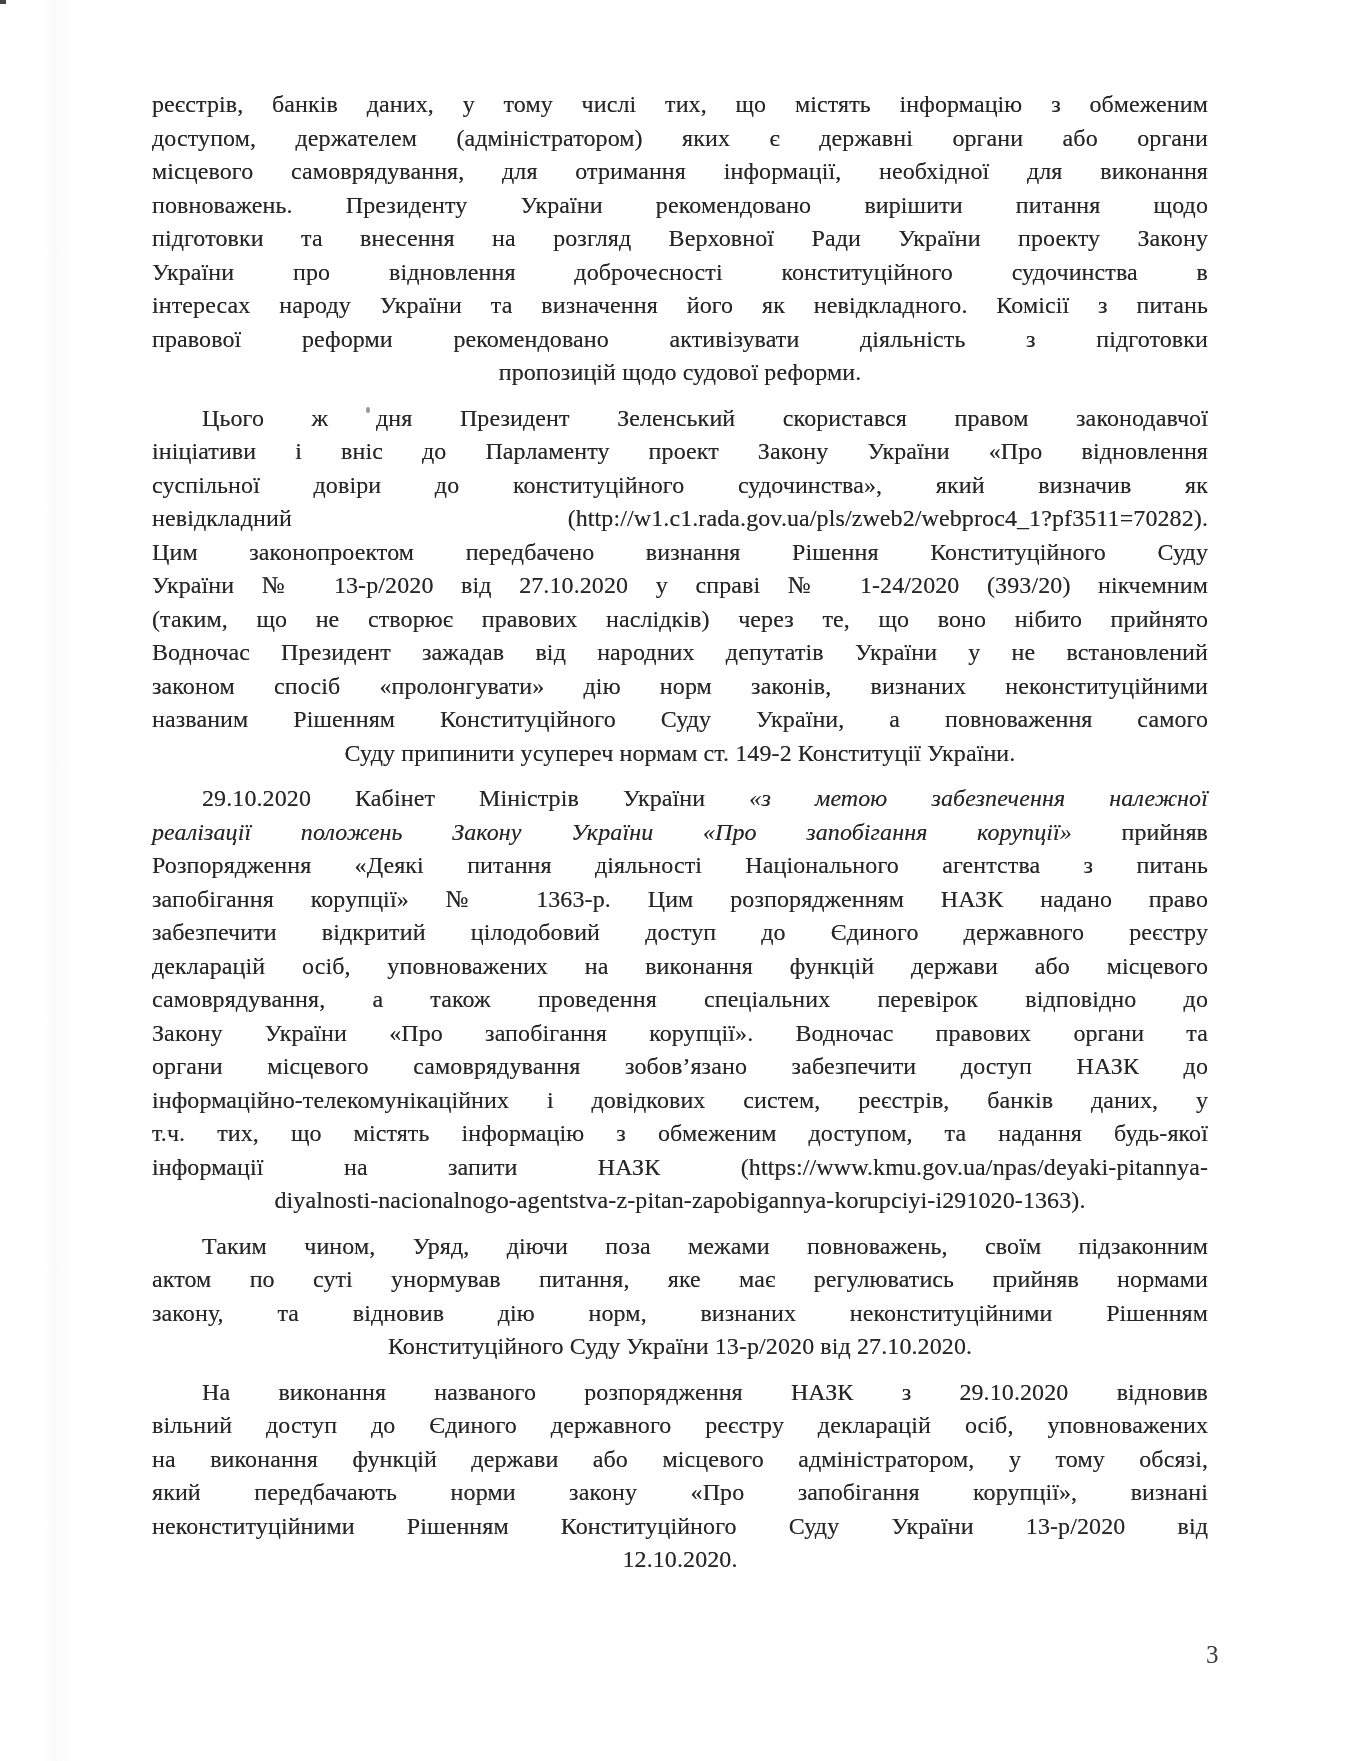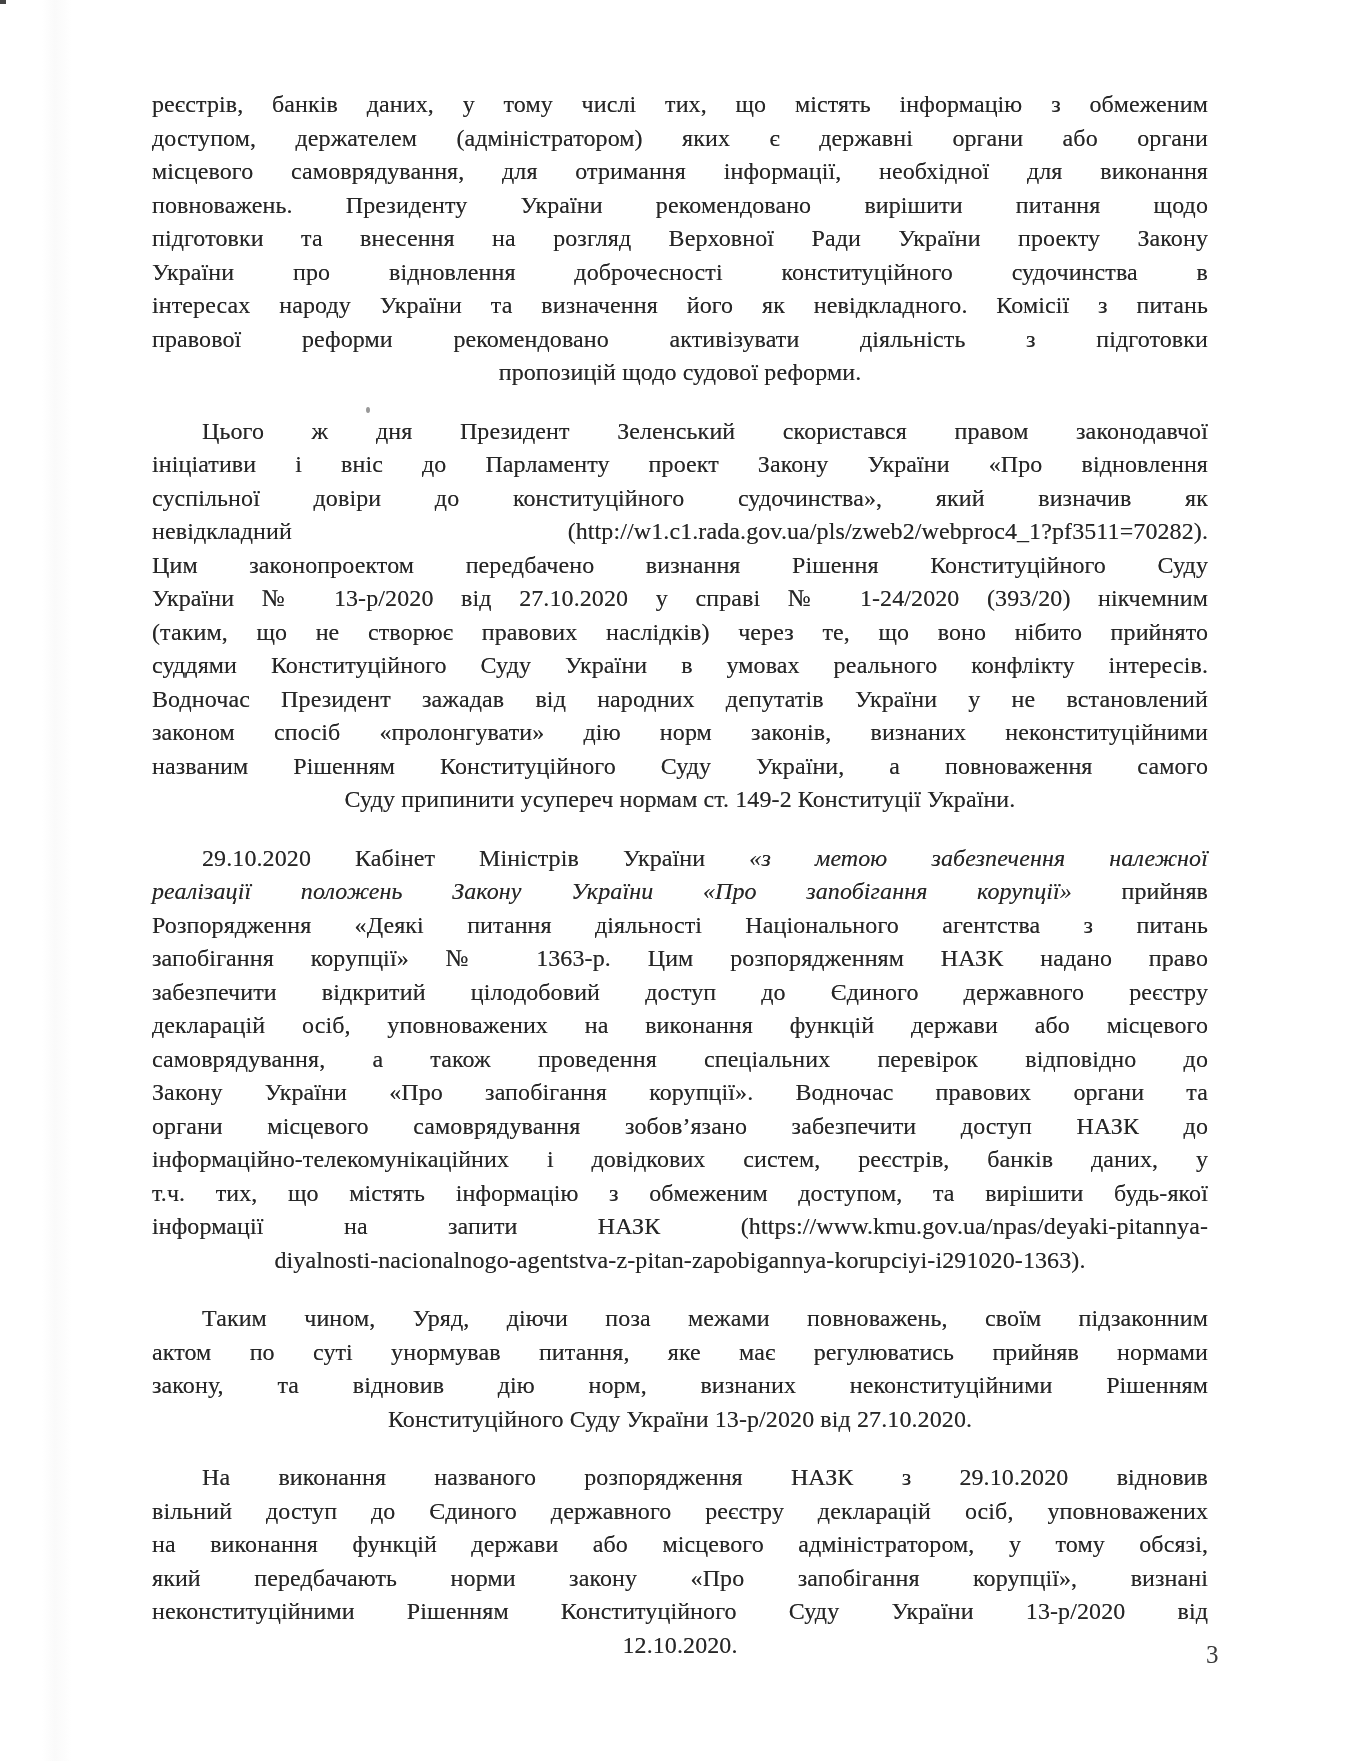--- a/index.html
+++ b/index.html
@@ -18,21 +18,21 @@
   .text-block {
     position: absolute;
     left: 152px; top: 88px;
     width: 1056px;
     color: #262626;
     font-size: 24px;
     line-height: 33.5px;
     text-shadow: 0 0 0.5px rgba(40,40,40,0.55);
     letter-spacing: 0.1px;
   }
-  .para + .para { margin-top: 25px; }
+  .para + .para { margin-top: 12px; }
   .line {
     text-align: justify;
     text-align-last: justify;
     white-space: normal;
     min-height: 33.5px;
   }
   .line.last {
     text-align: center;
     text-align-last: auto;
   }
@@ -77,39 +77,38 @@
     </div>
 
     <div class="para">
       <div class="line indent">Цього ж дня Президент Зеленський скористався правом законодавчої</div>
       <div class="line">ініціативи і вніс до Парламенту проект Закону України «Про відновлення</div>
       <div class="line">суспільної довіри до конституційного судочинства», який визначив як</div>
       <div class="line">невідкладний (http://w1.c1.rada.gov.ua/pls/zweb2/webproc4_1?pf3511=70282).</div>
       <div class="line">Цим законопроектом передбачено визнання Рішення Конституційного Суду</div>
       <div class="line">України № 13-р/2020 від 27.10.2020 у справі № 1-24/2020 (393/20) нікчемним</div>
       <div class="line">(таким, що не створює правових наслідків) через те, що воно нібито прийнято</div>
-      <div class="line">суддями Конституційного Суду України в умовах реального конфлікту інтересів.</div>
       <div class="line">Водночас Президент зажадав від народних депутатів України у не встановлений</div>
       <div class="line">законом спосіб «пролонгувати» дію норм законів, визнаних неконституційними</div>
       <div class="line">названим Рішенням Конституційного Суду України, а повноваження самого</div>
       <div class="line last">Суду припинити усупереч нормам ст. 149-2 Конституції України.</div>
     </div>
 
     <div class="para">
       <div class="line indent"><span>29.10.2020 Кабінет Міністрів України </span><span class="it">«з метою забезпечення належної</span></div>
       <div class="line"><span class="it">реалізації положень Закону України «Про запобігання корупції»</span><span> прийняв</span></div>
       <div class="line">Розпорядження «Деякі питання діяльності Національного агентства з питань</div>
       <div class="line">запобігання корупції» № 1363-р. Цим розпорядженням НАЗК надано право</div>
       <div class="line">забезпечити відкритий цілодобовий доступ до Єдиного державного реєстру</div>
       <div class="line">декларацій осіб, уповноважених на виконання функцій держави або місцевого</div>
       <div class="line">самоврядування, а також проведення спеціальних перевірок відповідно до</div>
       <div class="line">Закону України «Про запобігання корупції». Водночас правових органи та</div>
       <div class="line">органи місцевого самоврядування зобов’язано забезпечити доступ НАЗК до</div>
       <div class="line">інформаційно-телекомунікаційних і довідкових систем, реєстрів, банків даних, у</div>
-      <div class="line">т.ч. тих, що містять інформацію з обмеженим доступом, та вирішити будь-якої</div>
+      <div class="line">т.ч. тих, що містять інформацію з обмеженим доступом, та надання будь-якої</div>
       <div class="line">інформації на запити НАЗК (https://www.kmu.gov.ua/npas/deyaki-pitannya-</div>
       <div class="line last">diyalnosti-nacionalnogo-agentstva-z-pitan-zapobigannya-korupciyi-i291020-1363).</div>
     </div>
 
     <div class="para">
       <div class="line indent">Таким чином, Уряд, діючи поза межами повноважень, своїм підзаконним</div>
       <div class="line">актом по суті унормував питання, яке має регулюватись прийняв нормами</div>
       <div class="line">закону, та відновив дію норм, визнаних неконституційними Рішенням</div>
       <div class="line last">Конституційного Суду України 13-р/2020 від 27.10.2020.</div>
     </div>

